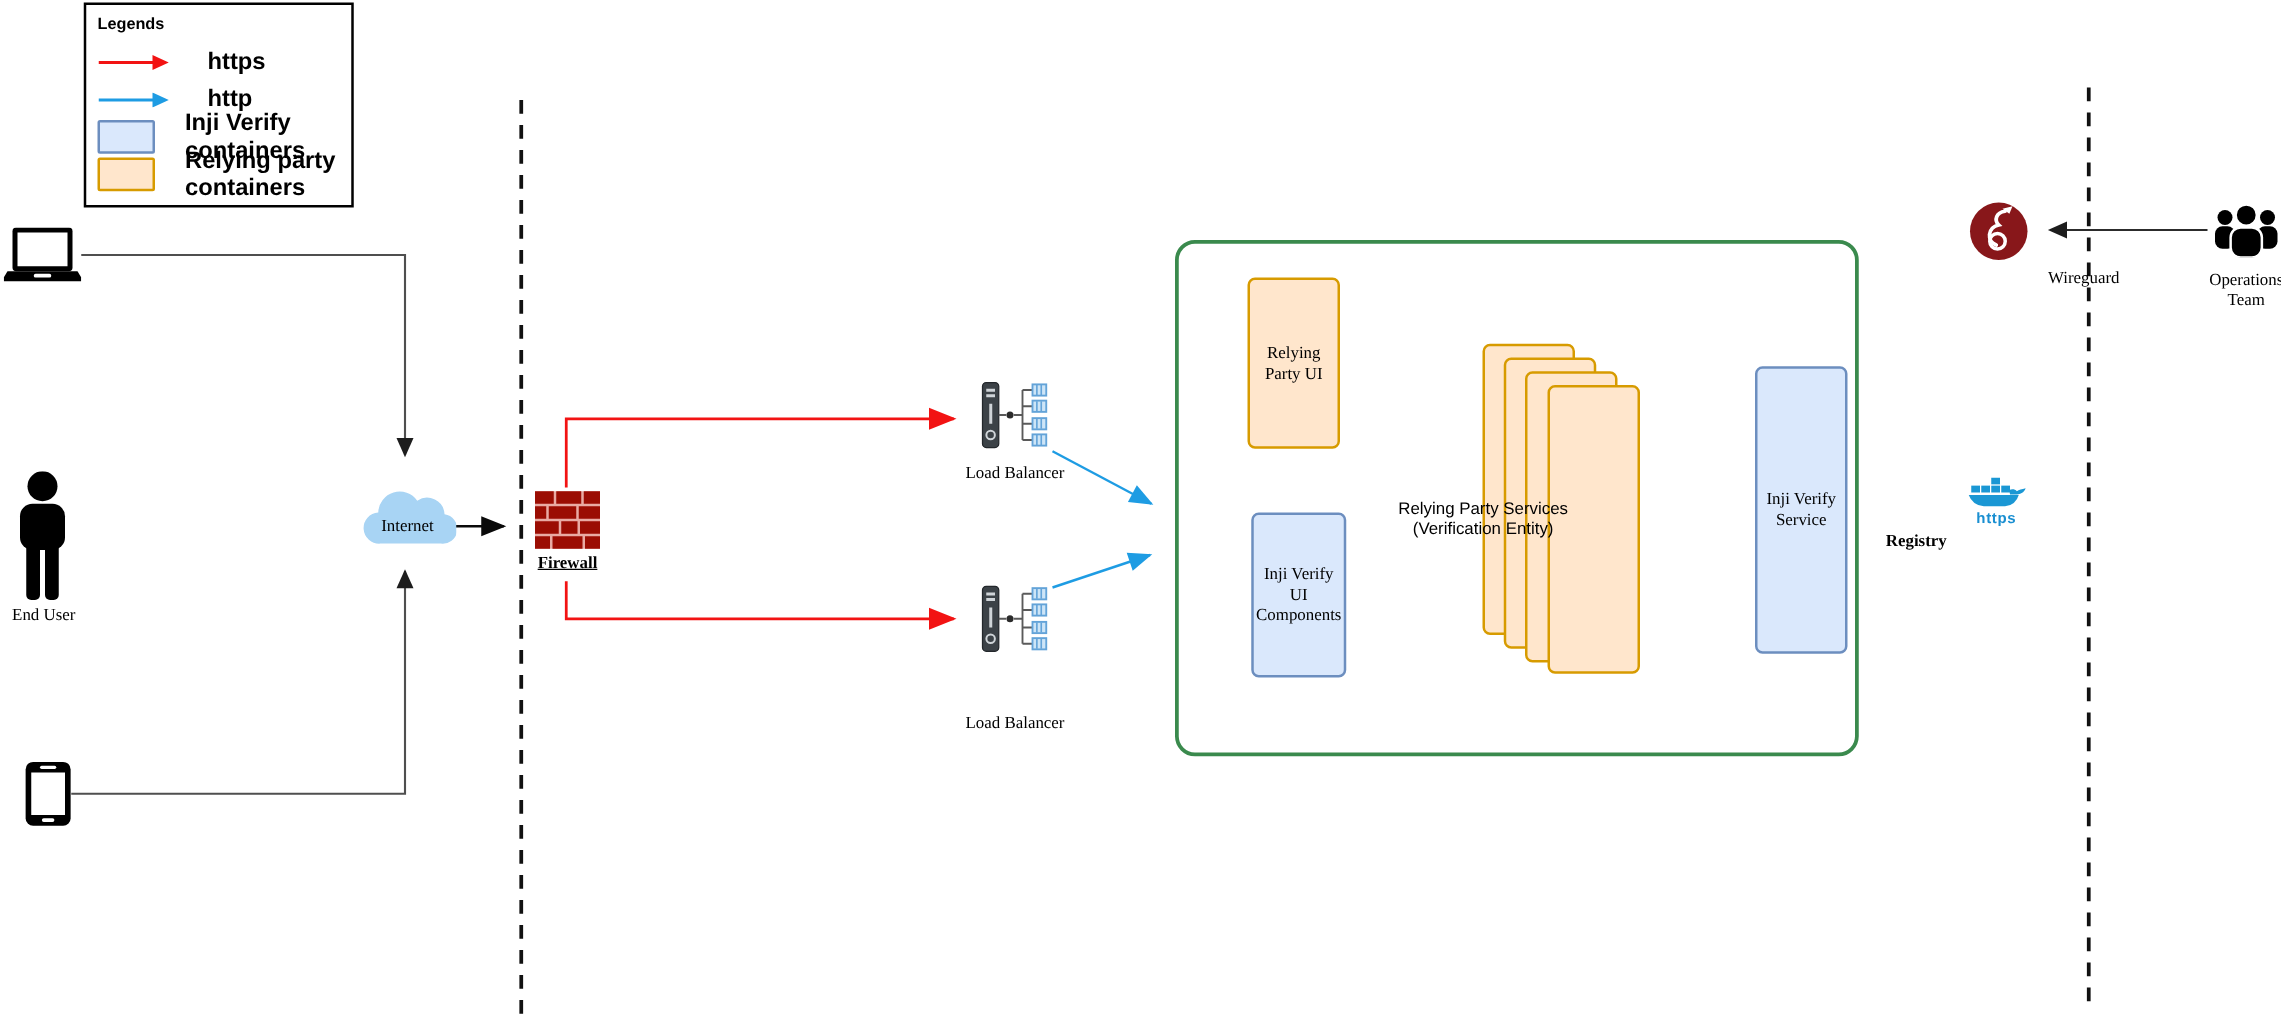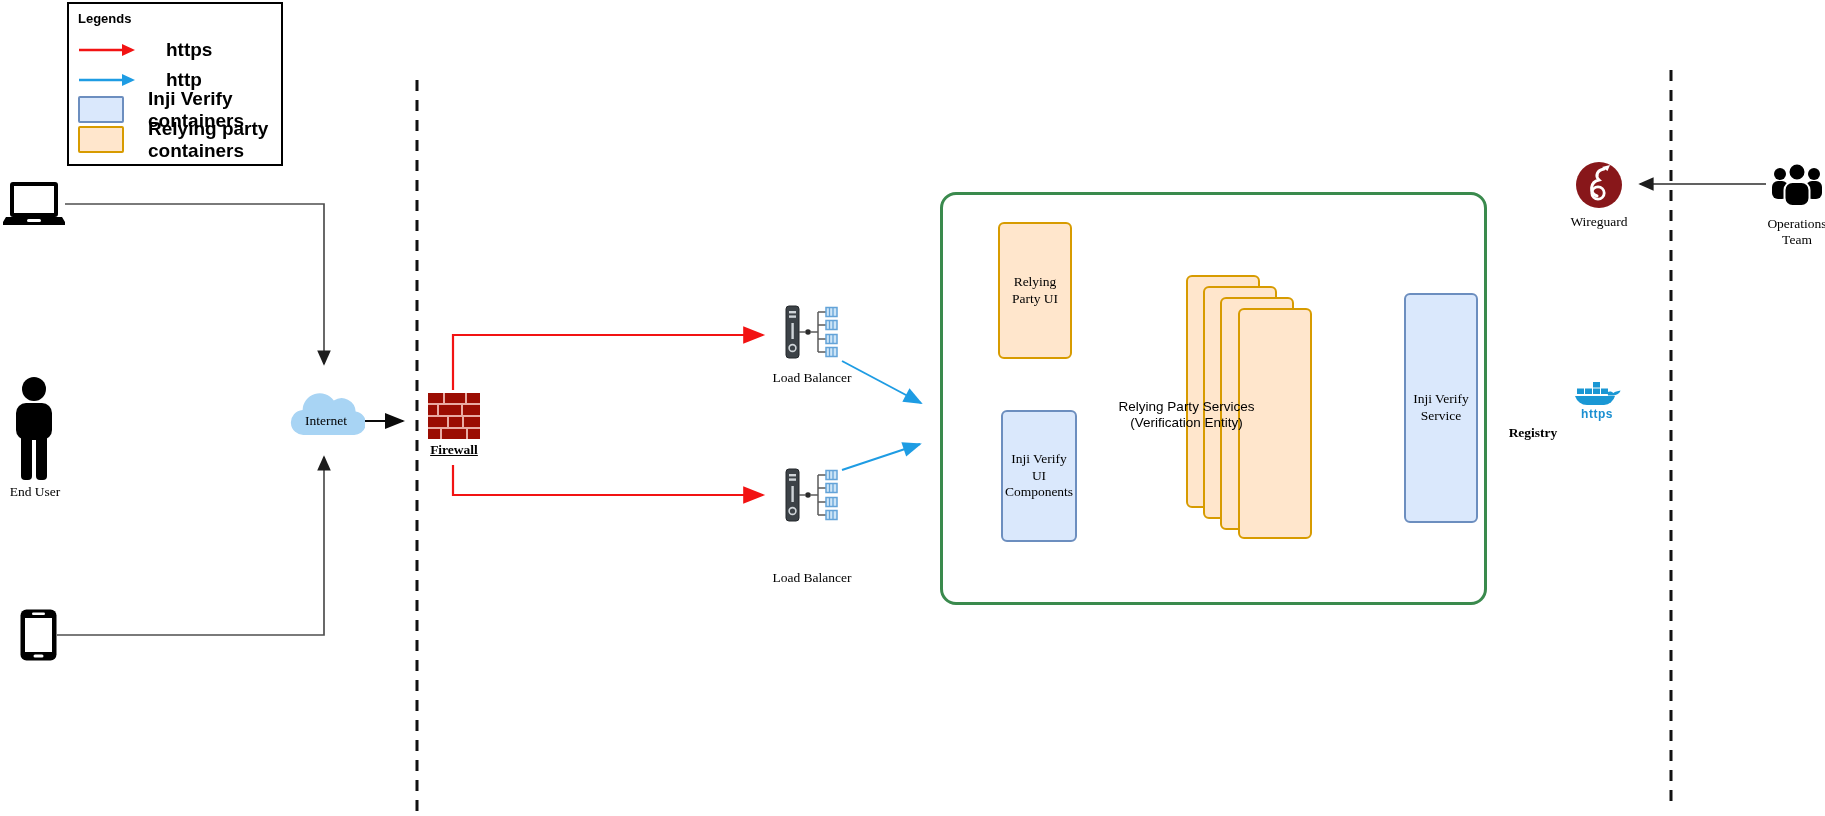--- a/index.html
+++ b/index.html
@@ -266,21 +266,21 @@
   </div>
 
   <div class="node" style="left:1575px;top:161px;">
     <svg width="48" height="48" viewBox="0 0 48 48">
       <circle cx="24" cy="24" r="23" fill="#88171a"></circle>
       <path d="M29 8 c-7 1 -9 7 -5 11 c-9 2 -10 13 -2 16" stroke="#fff" stroke-width="3" fill="none" stroke-linecap="round"></path>
       <circle cx="23" cy="32" r="6.2" stroke="#fff" stroke-width="2.8" fill="none"></circle>
       <path d="M27 6 l8 -2 l-2.5 6 z" fill="#fff"></path>
     </svg>
   </div>
-  <div class="label" style="left:1556px;top:214px;width:86px;">Wireguard</div>
+  <div class="label" style="left:1624px;top:214px;width:86px;">Wireguard</div>
 
   <div class="node" style="left:1770px;top:162px;">
     <svg width="54" height="44" viewBox="0 0 54 44">
       <g fill="#000">
         <circle cx="10" cy="12" r="6"></circle>
           <rect x="2" y="19" width="16" height="18" rx="6"></rect>
         <circle cx="44" cy="12" r="6"></circle>
           <rect x="36" y="19" width="16" height="18" rx="6"></rect>
       </g>
       <g fill="#000" stroke="#fff" stroke-width="2">

